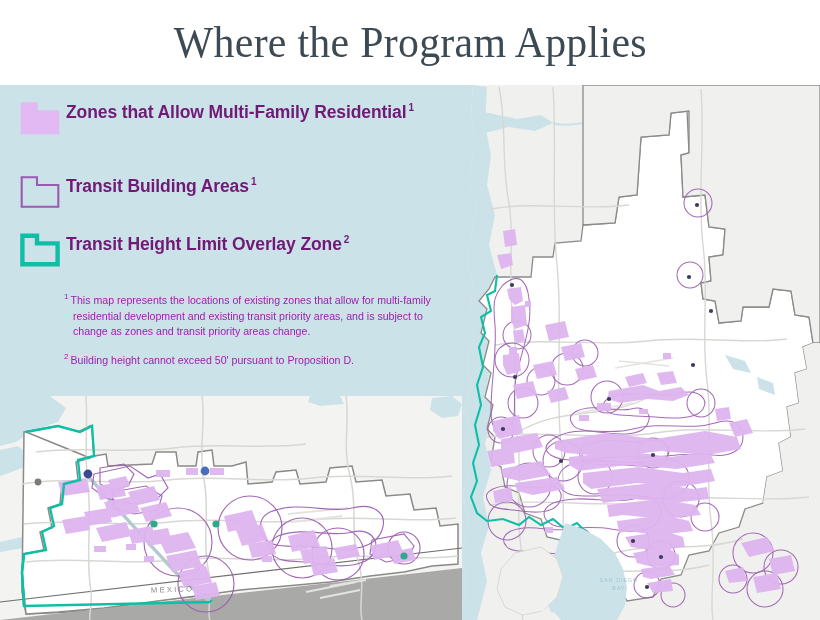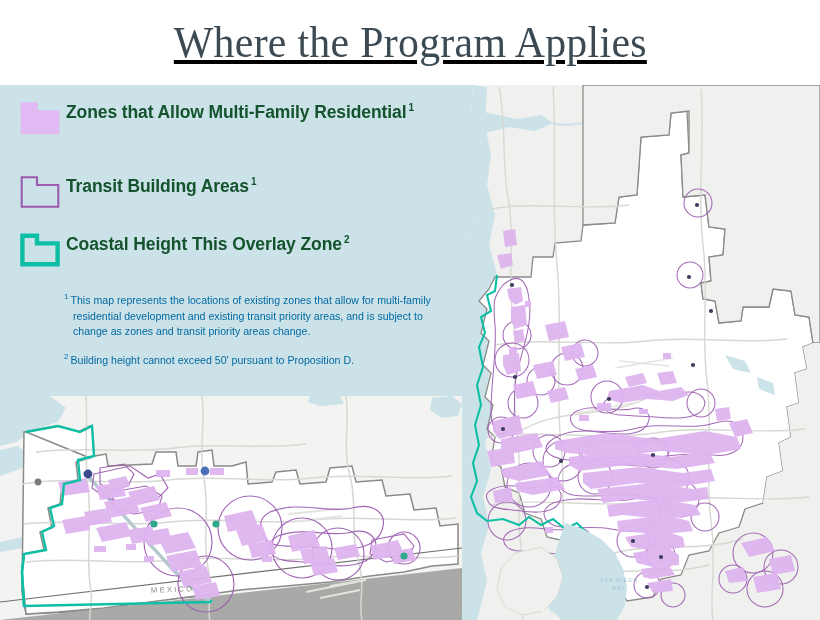--- a/index.html
+++ b/index.html
@@ -24,21 +24,20 @@
 
   
   #title-band {
     position: absolute;
     left: 0; top: 0;
     width: 820px; height: 85px;
     background: #ffffff;
     display: flex;
     align-items: center;
     justify-content: center;
-    text-decoration: underline;
   }
   #page-title {
     font-family: "Liberation Serif", serif;
     font-size: 45px;
     font-weight: 400;
     color: #3c4a54;
     letter-spacing: 0.3px;
     transform: scaleX(0.93);
     white-space: nowrap;
     line-height: 1;
@@ -89,42 +88,42 @@
   .swatch-wrap {
     width: 46px;
     flex: 0 0 46px;
     display: flex;
     align-items: flex-start;
     justify-content: flex-start;
   }
   .legend-label {
     font-size: 17.5px;
     font-weight: bold;
-    color: #14532d;
+    color: #701a75;
     line-height: 1.3;
     letter-spacing: -0.1px;
   }
   .legend-label sup {
     font-size: 10px;
     font-weight: bold;
     vertical-align: super;
     line-height: 0;
     padding-left: 2px;
   }
 
   #row-mfr  { left: 20px; top: 16px;  width: 430px; }
   #row-tpa  { left: 20px; top: 90px;  width: 430px; }
   #row-chlo { left: 20px; top: 148px; width: 445px; }
 
   
   #footnotes {
     position: absolute;
     left: 64px; top: 208px;
     width: 390px;
-    color: #0369a1;
+    color: #a21caf;
   }
   .footnote {
     font-size: 10.6px;
     line-height: 1.48;
     margin: 0 0 13px 0;
     text-indent: -9px;
     padding-left: 9px;
   }
   .footnote sup {
     font-size: 8px;
@@ -512,21 +511,21 @@
         </div>
       </div>
 
       <div class="legend-row" id="row-chlo">
         <div class="swatch-wrap">
           <svg width="40" height="34" viewBox="0 0 40 34">
             <path d="M2.4,10.4 L2.4,2.8 L17,2.8 L17,10.4 L37.6,10.4 L37.6,31.2 L2.4,31.2 Z" fill="none" stroke="#0fbfa5" stroke-width="4.4"></path>
           </svg>
         </div>
         <div class="legend-label">
-          <span>Coastal Height This Overlay Zone</span><sup>2</sup>
+          <span>Transit Height Limit Overlay Zone</span><sup>2</sup>
         </div>
       </div>
 
       <div id="footnotes">
         <p class="footnote"><sup>1</sup><span>This map represents the locations of existing zones that allow for multi-family residential development and existing transit priority areas, and is subject to change as zones and transit priority areas change.</span></p>
         <p class="footnote"><sup>2</sup><span>Building height cannot exceed 50' pursuant to Proposition D.</span></p>
       </div>
     </div>
 
   </div>

